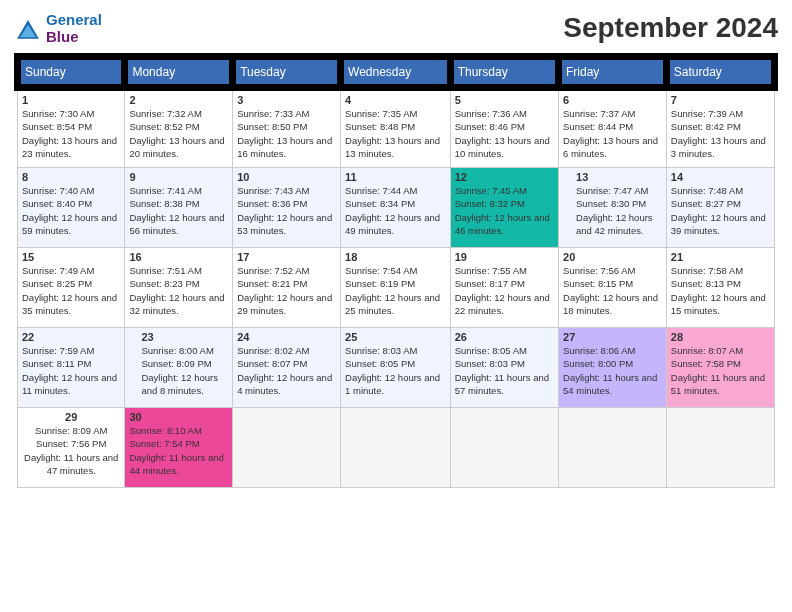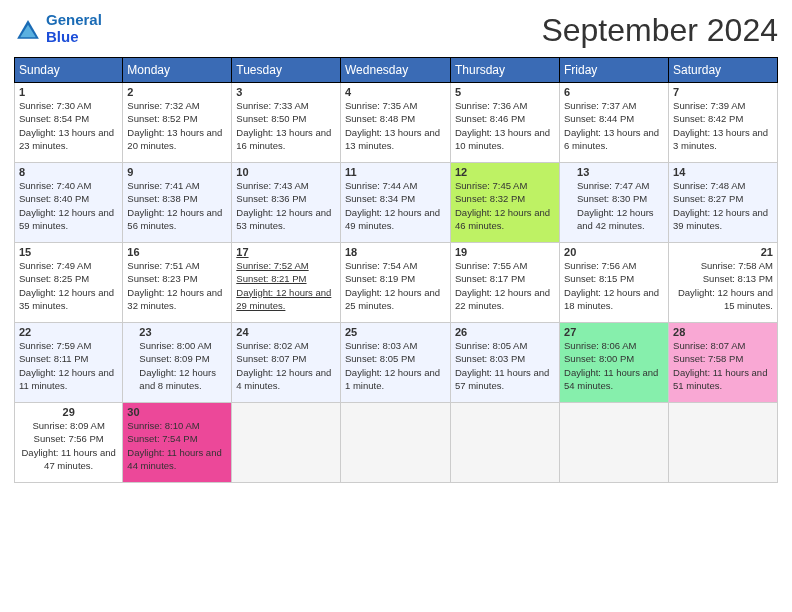--- a/index.html
+++ b/index.html
@@ -38,40 +38,40 @@
       color: #1a6bb5;
     }
     .logo-icon {
       width: 28px;
       height: 28px;
     }
     .title-block {
       text-align: right;
     }
     .month-title {
-      font-size: 32px;
-      font-weight: normal;
+      font-size: 28px;
+      font-weight: bold;
       color: #333;
     }
     .location {
       font-size: 13px;
       color: #555;
     }
     .calendar {
       width: 100%;
       border-collapse: collapse;
     }
     .calendar th {
       background: #3a6bb5;
       color: #fff;
       padding: 5px 4px;
       text-align: left;
       font-size: 12px;
       font-weight: normal;
-      border: 1px solid #000000;
+      border: 7px solid #000000;
     }
     .calendar td {
       vertical-align: top;
       padding: 3px 4px;
       border: 1px solid #ccc;
       width: 113px;
       font-size: 9.5px;
       color: #333;
       background: #fff;
       height: 80px;
@@ -97,21 +97,21 @@
 
 <div class="page">
   <div class="header">
     <div class="logo">
       <svg class="logo-icon" viewBox="0 0 36 36">
         <polygon points="18,4 32,28 4,28" fill="#1a6bb5"></polygon>
         <polygon points="18,10 28,26 8,26" fill="#5ab0e0"></polygon>
       </svg>
       <div class="logo-text">
         <div><span>General</span></div>
-        <div style="color:#1d4ed8;">Blue</div>
+        <div style="color:#701a75;">Blue</div>
       </div>
     </div>
     <div class="title-block">
       <div class="month-title">September 2024</div>
     </div>
   </div>
 
   <table class="calendar">
     <thead>
       <tr>
@@ -209,21 +209,21 @@
 </div>
           </td>
           <td style="background: rgb(240, 244, 255);">
             <span class="day-num">11</span>
 <div class="day-info">
   <span>Sunrise: 7:44 AM</span><br>
   <span>Sunset: 8:34 PM</span><br>
   <span>Daylight: 12 hours and 49 minutes.</span>
 </div>
           </td>
-          <td style="background: #bef264;">
+          <td style="background: #14b8a6;">
             <span class="day-num">12</span>
 <div class="day-info">
   <span>Sunrise: 7:45 AM</span><br>
   <span>Sunset: 8:32 PM</span><br>
   <span>Daylight: 12 hours and 46 minutes.</span>
 </div>
           </td>
           <td style="background: rgb(240, 244, 255); padding-left: 17px;">
             <span class="day-num">13</span>
 <div class="day-info">
@@ -251,21 +251,21 @@
 </div>
           </td>
           <td style="background: rgb(255, 255, 255);">
             <span class="day-num">16</span>
 <div class="day-info">
   <span>Sunrise: 7:51 AM</span><br>
   <span>Sunset: 8:23 PM</span><br>
   <span>Daylight: 12 hours and 32 minutes.</span>
 </div>
           </td>
-          <td style="background: rgb(255, 255, 255); text-decoration: underline;">
+          <td style="background: rgb(255, 255, 255);">
             <span class="day-num">17</span>
 <div class="day-info">
   <span>Sunrise: 7:52 AM</span><br>
   <span>Sunset: 8:21 PM</span><br>
   <span>Daylight: 12 hours and 29 minutes.</span>
 </div>
           </td>
           <td style="background: rgb(255, 255, 255);">
             <span class="day-num">18</span>
 <div class="day-info">
@@ -283,21 +283,21 @@
 </div>
           </td>
           <td style="background: rgb(255, 255, 255);">
             <span class="day-num">20</span>
 <div class="day-info">
   <span>Sunrise: 7:56 AM</span><br>
   <span>Sunset: 8:15 PM</span><br>
   <span>Daylight: 12 hours and 18 minutes.</span>
 </div>
           </td>
-          <td style="background: rgb(255, 255, 255); text-align: right;">
+          <td style="background: rgb(255, 255, 255);">
             <span class="day-num">21</span>
 <div class="day-info">
   <span>Sunrise: 7:58 AM</span><br>
   <span>Sunset: 8:13 PM</span><br>
   <span>Daylight: 12 hours and 15 minutes.</span>
 </div>
           </td>
         </tr>
         <tr>
           <td style="background: rgb(240, 244, 255);">
@@ -333,21 +333,21 @@
 </div>
           </td>
           <td style="background: rgb(240, 244, 255);">
             <span class="day-num">26</span>
 <div class="day-info">
   <span>Sunrise: 8:05 AM</span><br>
   <span>Sunset: 8:03 PM</span><br>
   <span>Daylight: 11 hours and 57 minutes.</span>
 </div>
           </td>
-          <td style="background: #86efac;">
+          <td style="background: #c4b5fd;">
             <span class="day-num">27</span>
 <div class="day-info">
   <span>Sunrise: 8:06 AM</span><br>
   <span>Sunset: 8:00 PM</span><br>
   <span>Daylight: 11 hours and 54 minutes.</span>
 </div>
           </td>
           <td style="background: #f9a8d4;">
             <span class="day-num">28</span>
 <div class="day-info">

